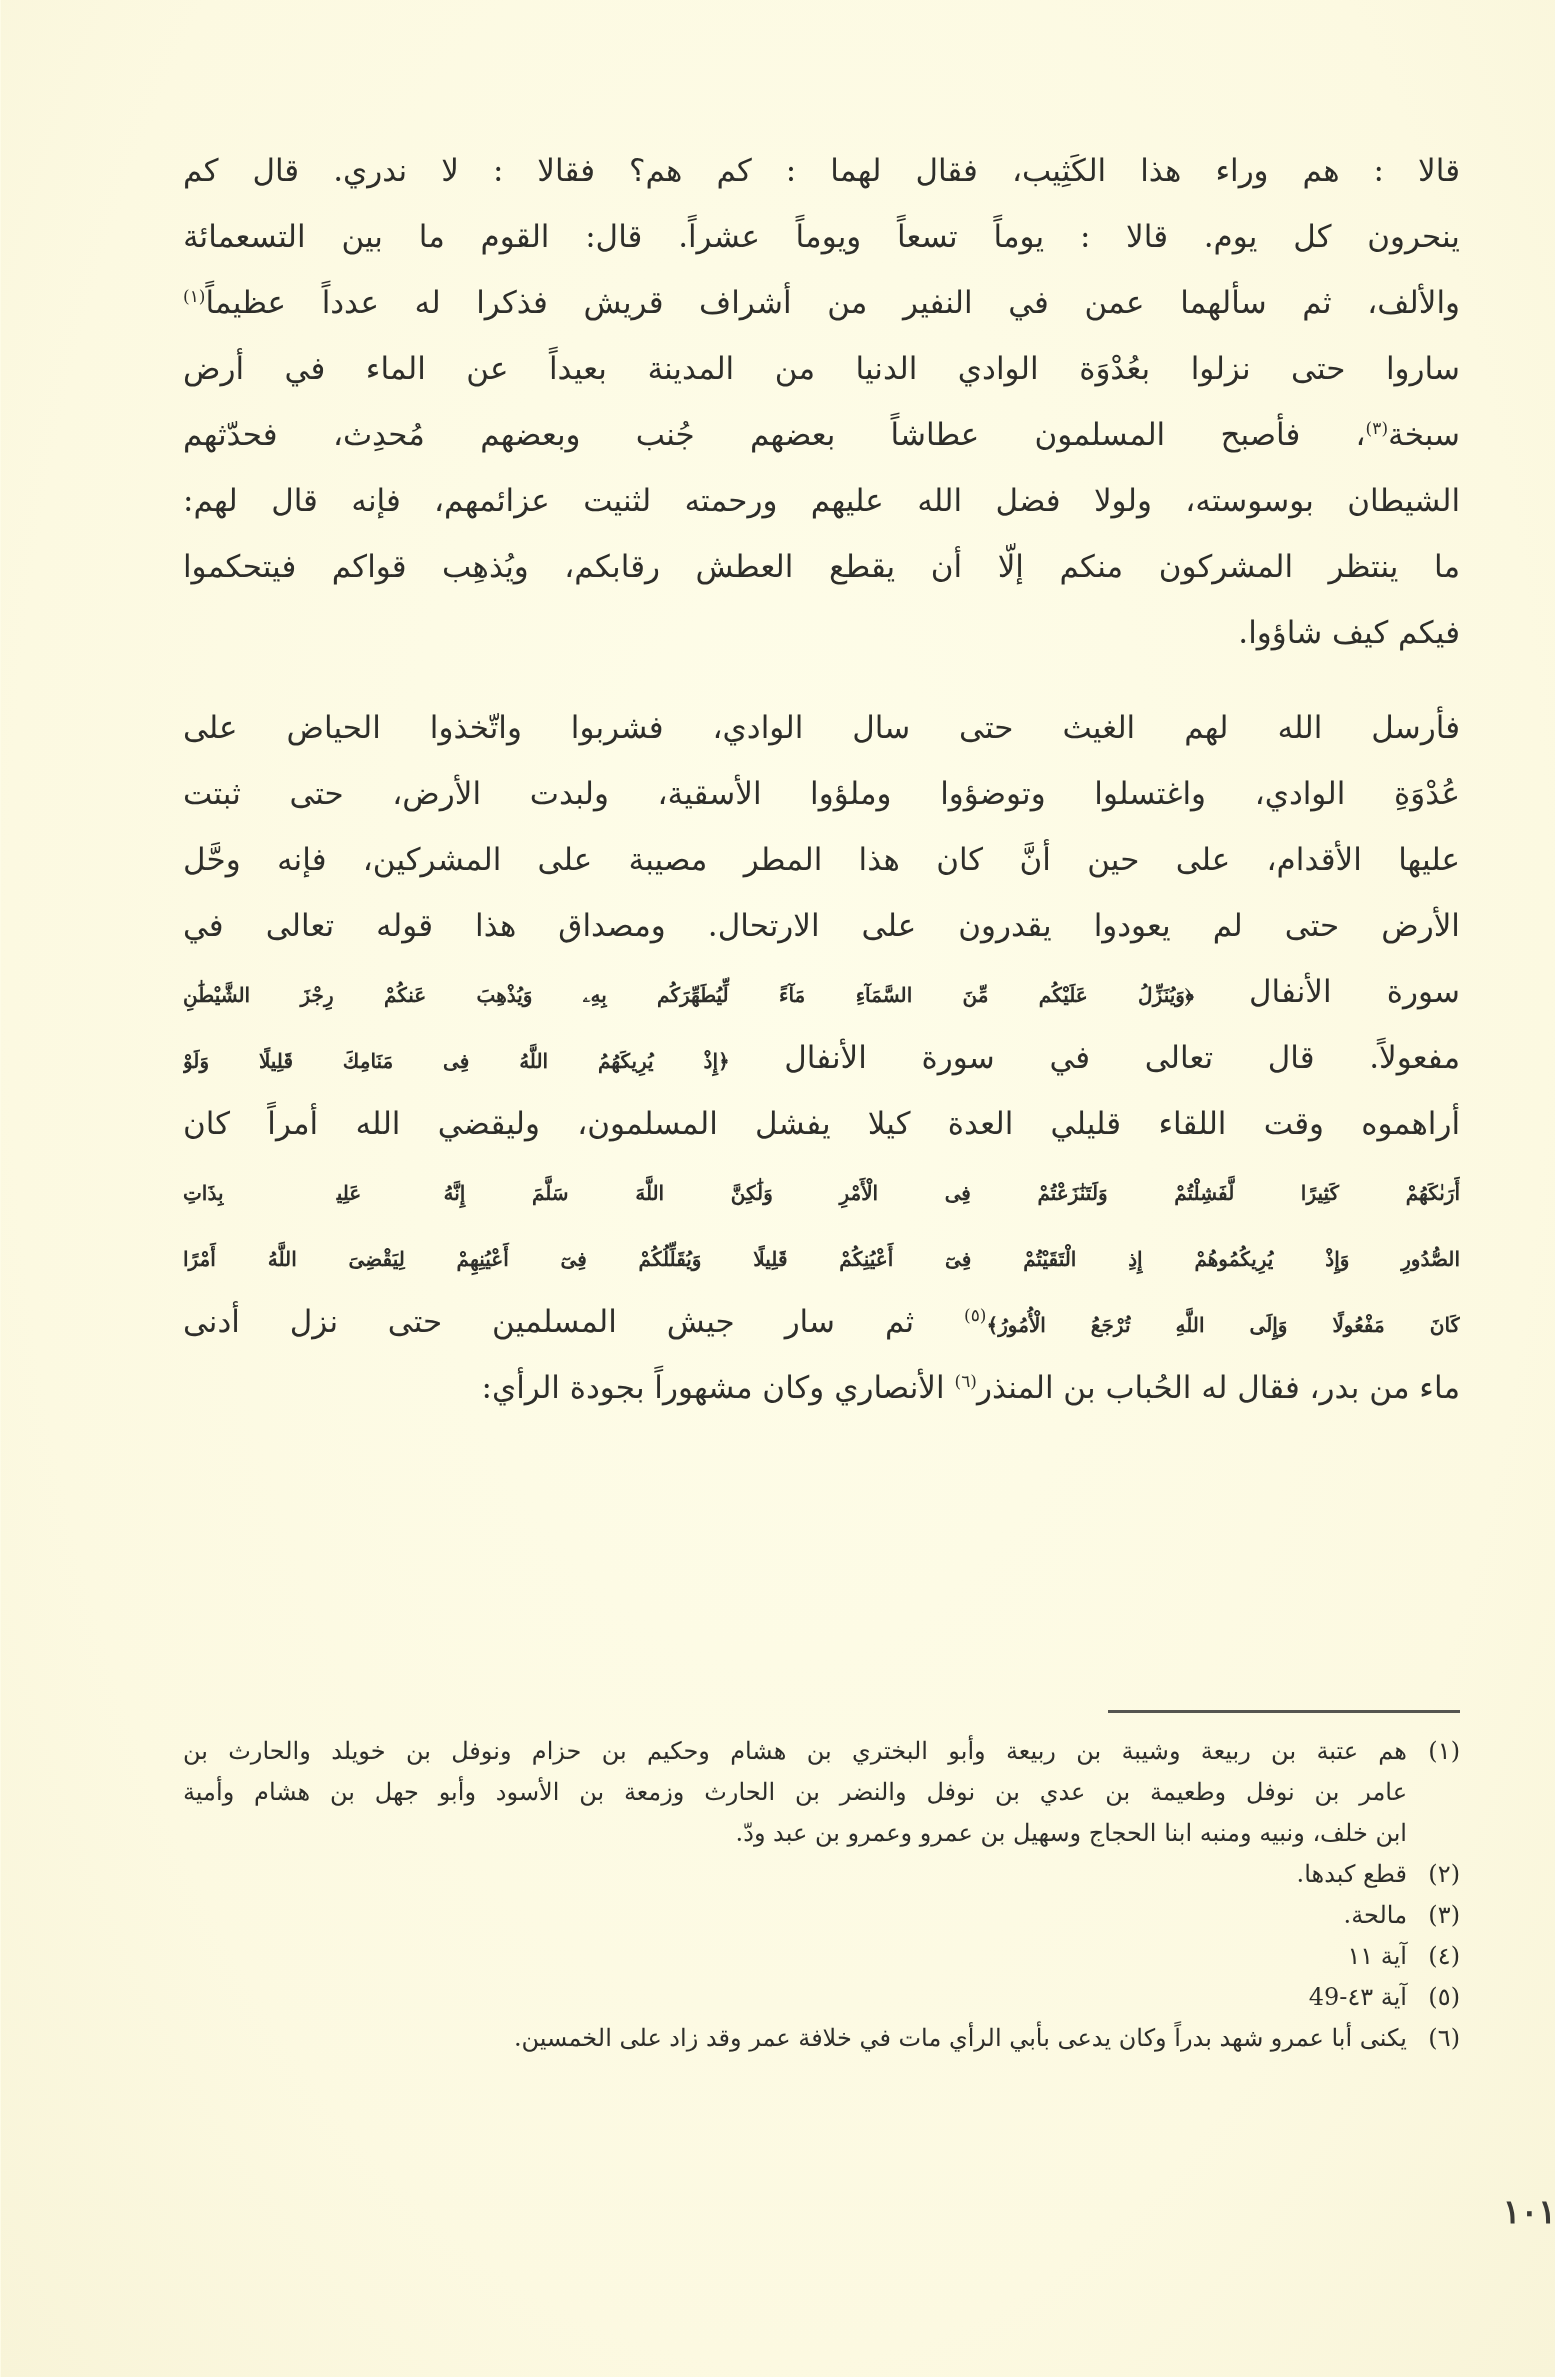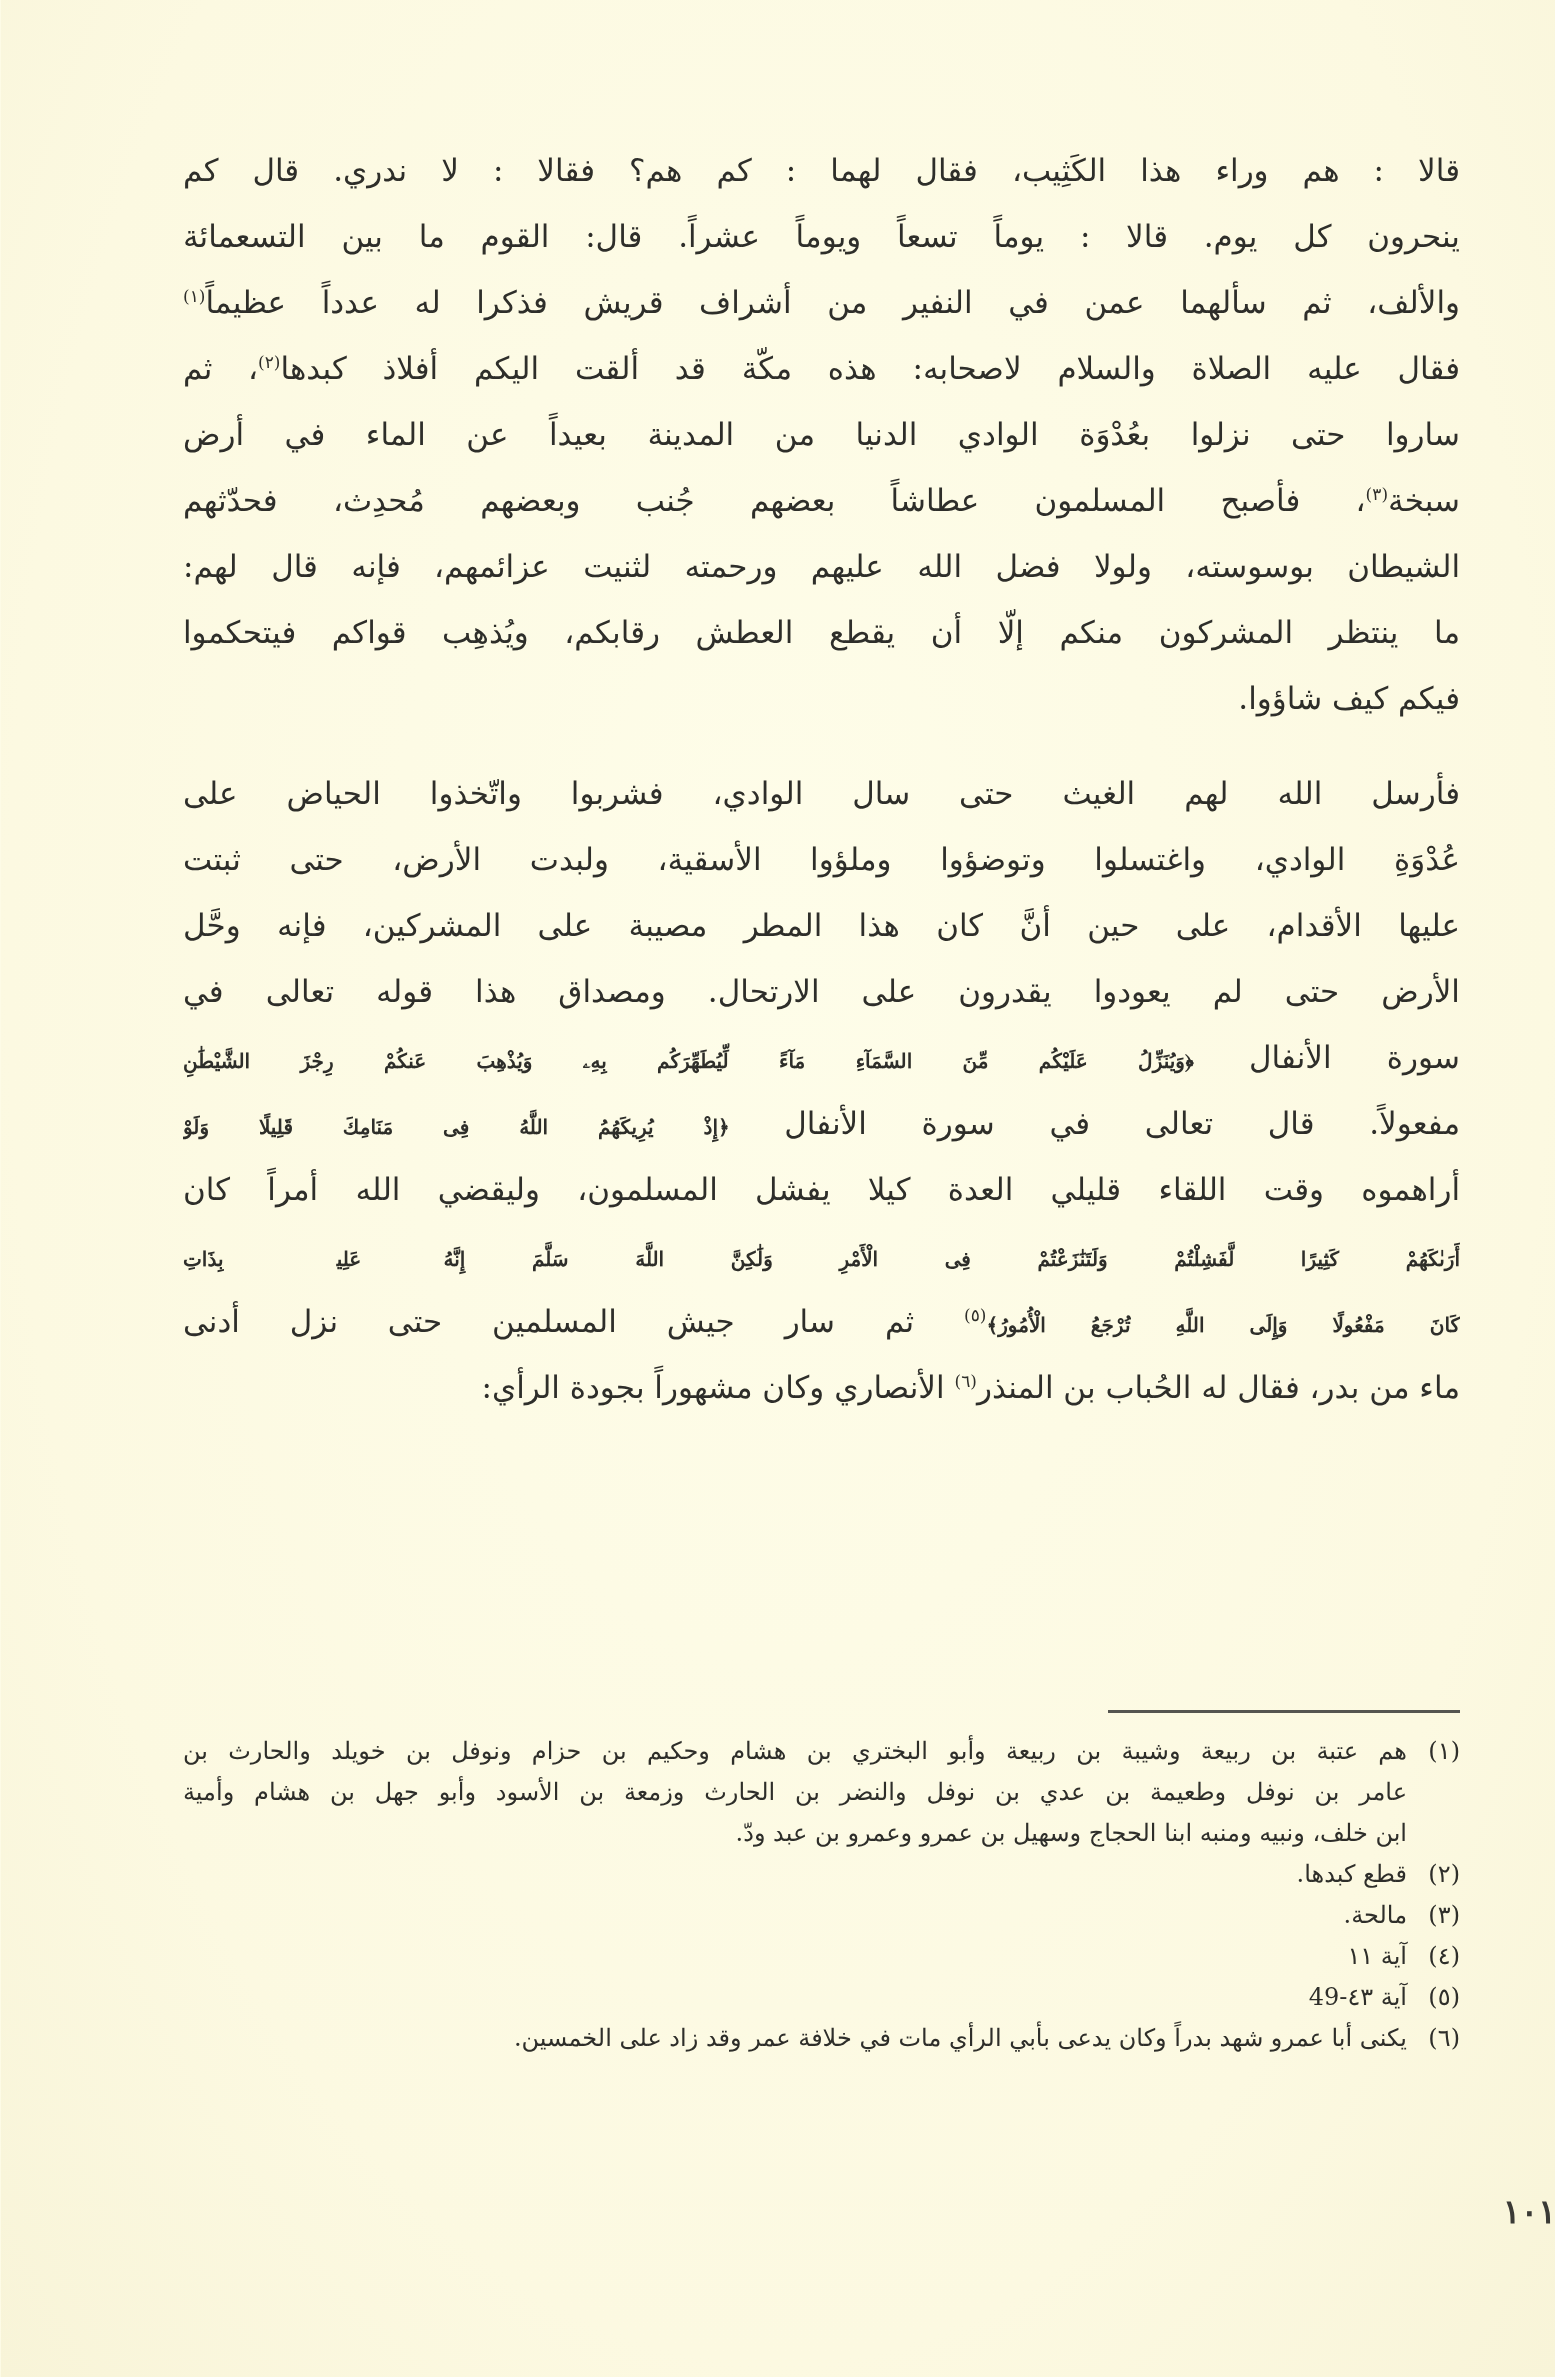--- a/index.html
+++ b/index.html
@@ -116,23 +116,20 @@
     </span>
 
     <span class="line">
       <span>ينحرون كل يوم. قالا : يوماً تسعاً ويوماً عشراً. قال: القوم ما بين التسعمائة</span>
     </span>
 
     <span class="line">
       <span>والألف، ثم سألهما عمن في النفير من أشراف قريش فذكرا له عدداً عظيماً</span><sup class="fn-ref">(١)</sup>
     </span>
 
-    <span class="line">
-      <span>فقال عليه الصلاة والسلام لاصحابه: هذه مكّة قد ألقت اليكم أفلاذ كبدها</span><sup class="fn-ref">(٢)</sup><span>، ثم</span>
-    </span>
 
     <span class="line">
       <span>ساروا حتى نزلوا بعُدْوَة الوادي الدنيا من المدينة بعيداً عن الماء في أرض</span>
     </span>
 
     <span class="line">
       <span>سبخة</span><sup class="fn-ref">(٣)</sup><span>، فأصبح المسلمون عطاشاً بعضهم جُنب وبعضهم مُحدِث، فحدّثهم</span>
     </span>
 
     <span class="line">
@@ -175,20 +172,23 @@
     </span>
 
     <span class="line">
       <span>أراهموه وقت اللقاء قليلي العدة كيلا يفشل المسلمون، وليقضي الله أمراً كان</span>
     </span>
 
     <span class="line">
       <span class="quran">أَرَىٰكَهُمْ كَثِيرًا لَّفَشِلْتُمْ وَلَتَنَٰزَعْتُمْ فِى الْأَمْرِ وَلَٰكِنَّ اللَّهَ سَلَّمَ إِنَّهُۥ عَلِيمٌۢ بِذَاتِ</span>
     </span>
 
+    <span class="line">
+      <span class="quran">الصُّدُورِ وَإِذْ يُرِيكُمُوهُمْ إِذِ الْتَقَيْتُمْ فِىٓ أَعْيُنِكُمْ قَلِيلًا وَيُقَلِّلُكُمْ فِىٓ أَعْيُنِهِمْ لِيَقْضِىَ اللَّهُ أَمْرًا</span>
+    </span>
 
     <span class="line">
       <span class="quran">كَانَ مَفْعُولًا وَإِلَى اللَّهِ تُرْجَعُ الْأُمُورُ﴾</span><sup class="fn-ref">(٥)</sup><span> ثم سار جيش المسلمين حتى نزل أدنى</span>
     </span>
 
     <span class="line last">
       <span>ماء من بدر، فقال له الحُباب بن المنذر</span><sup class="fn-ref">(٦)</sup><span> الأنصاري وكان مشهوراً بجودة الرأي:</span>
     </span>
   </div>
 

